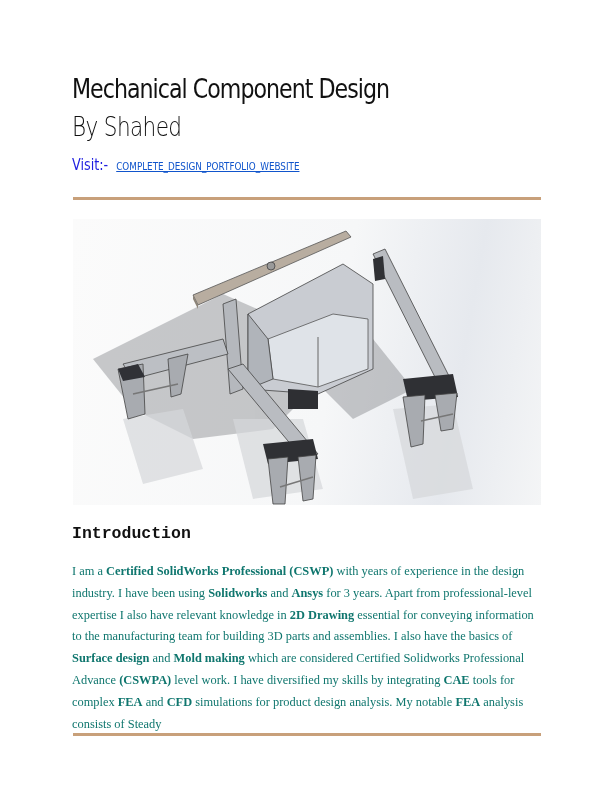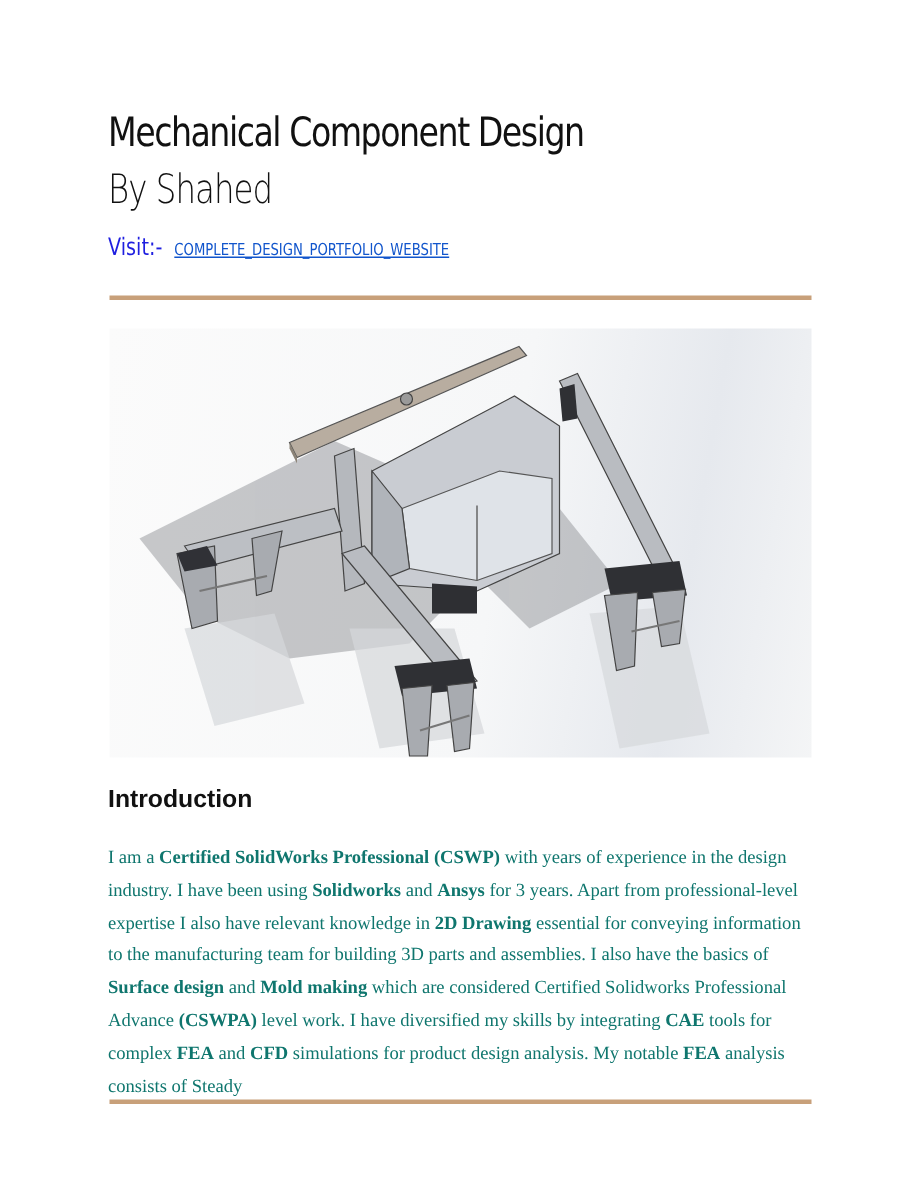--- a/index.html
+++ b/index.html
@@ -32,21 +32,21 @@
     position: absolute; left: 73px; width: 468px; height: 3px; background: #c8a07a;
   }
   .figure {
     position: absolute; left: 73px; top: 219px; width: 468px; height: 286px;
     background: linear-gradient(100deg, #fbfbfb 0%, #f6f7f8 55%, #e6e9ee 80%, #f4f5f6 100%);
     overflow: hidden;
   }
   .figure svg { display: block; }
   .h2 {
     position: absolute; left: 72px; top: 524px;
-    font-family: Liberation Sans, sans-serif; font-weight: bold; font-size: 16.5px;
+    font-family: Liberation Mono, monospace; font-weight: bold; font-size: 16.5px;
     color: #111111;
     text-align: center;
   }
   .para {
     position: absolute; left: 72px; top: 561px; width: 470px;
     font-family: Liberation Serif, serif; font-size: 12.4px; line-height: 21.8px;
     color: #0f766e;
   }
   .para b { font-weight: bold; }
 </style>

